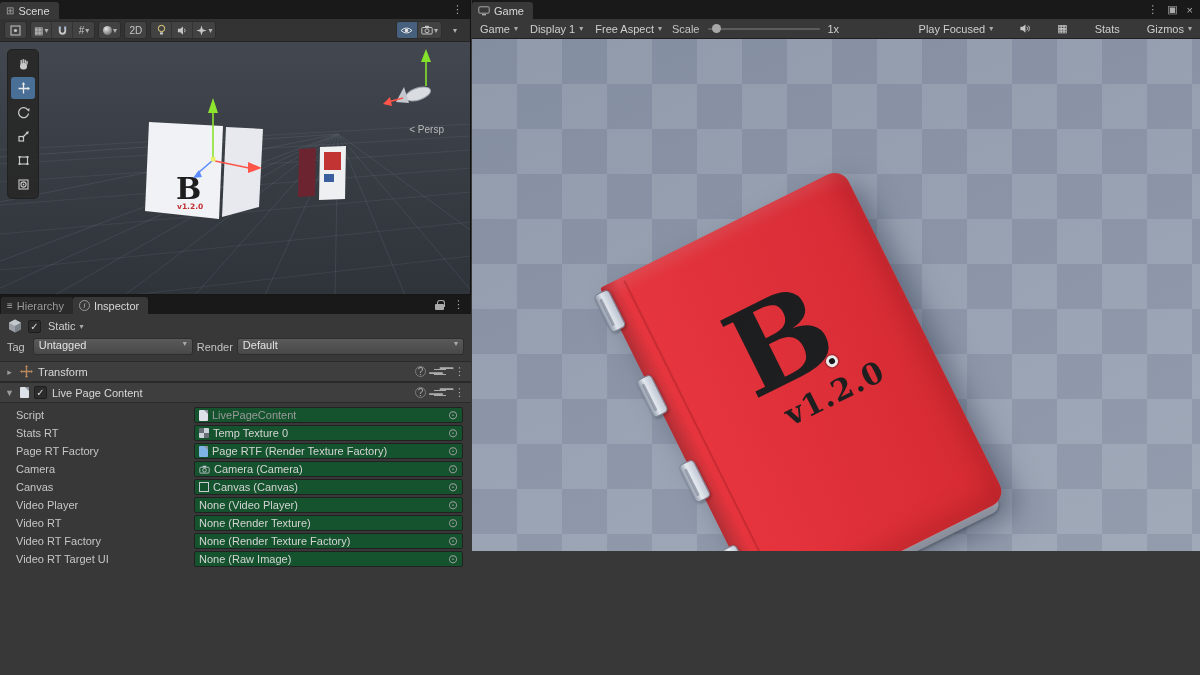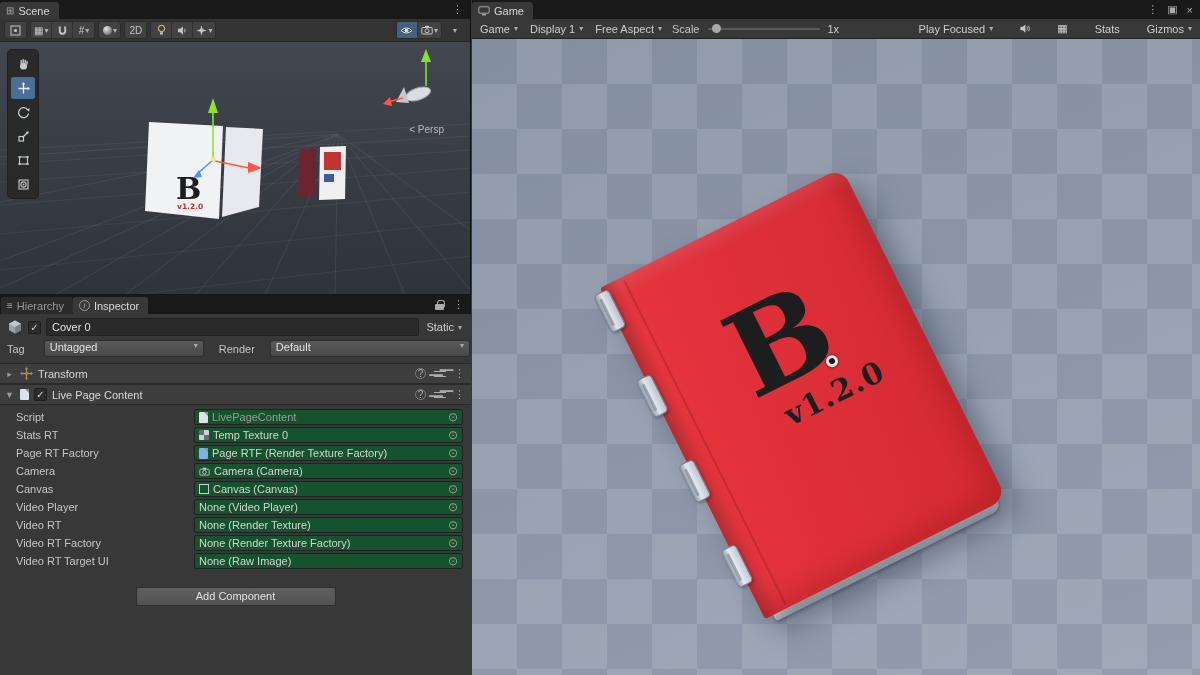--- a/index.html
+++ b/index.html
@@ -61,21 +61,21 @@
 
   .insp-header { display: flex; align-items: center; gap: 5px; padding: 4px 7px 3px 7px; }
   .cube-icon svg { display: block; }
   .checkbox { width: 13px; height: 13px; background: #2c2c2c; border: 1px solid #1e1e1e; border-radius: 2px;
               color: #d8d8d8; font-size: 10px; line-height: 11px; text-align: center; flex: none; }
   .name-field { flex: 1; height: 18px; background: #2a2a2a; border: 1px solid #212121; border-radius: 2px;
                 color: #e0e0e0; font: inherit; padding: 0 5px; outline: none; }
   .static-dd { display: flex; align-items: center; gap: 4px; color: #cfcfcf; padding: 0 2px; }
   .dd-arrow { font-size: 8px; color: #aaa; }
 
-  .tag-layer-row { display: flex; align-items: center; gap: 15px; padding: 1px 1px 6px 7px; }
+  .tag-layer-row { display: flex; align-items: center; gap: 4px; padding: 1px 7px 6px 7px; }
   .field-label { color: #c4c4c4; }
   .dropdown { height: 17px; background: linear-gradient(#5a5a5a, #484848); border: 1px solid #2e2e2e; border-radius: 3px;
               display: flex; align-items: flex-start; padding: 0 5px; gap: 4px; color: #e2e2e2; }
   .dropdown .dd-text { flex: 1; white-space: nowrap; overflow: hidden; }
   .dd-tag { width: 160px; margin-left: 4px; }
   .dd-layer { flex: 1; }
 
   .comp-header { height: 21px; background: #3e3e3e; border-top: 1px solid #2a2a2a; border-bottom: 1px solid #2a2a2a;
                  display: flex; align-items: center; gap: 5px; padding: 0 6px 0 4px; }
   .comp-title { font-weight: normal; color: #d8d8d8; flex: none; }
@@ -102,21 +102,21 @@
   .icon-page.blue { background: #7fb3e6; }
   .icon-checker { width: 10px; height: 10px; flex: none;
                   background: conic-gradient(#cdd2d9 25%, #686e76 0 50%, #cdd2d9 0 75%, #686e76 0);
                   background-size: 10px 10px; border-radius: 1px; }
   .icon-canvas { width: 10px; height: 10px; border: 1px solid #c9ccd2; flex: none; }
   .add-row { display: flex; justify-content: center; padding: 17px 0 10px 0; }
   .add-btn { width: 200px; height: 19px; background: linear-gradient(#606060, #515151); border: 1px solid #2e2e2e;
              border-radius: 3px; color: #e2e2e2; text-align: center; line-height: 17px; }
 
   
-  .game-panel { position: absolute; left: 472px; top: 0; right: 0; height: 675px; display: flex; flex-direction: column; }
+  .game-panel { position: absolute; left: 472px; top: 0; right: 0; height: 551px; display: flex; flex-direction: column; }
   .game-toolbar { height: 20px; background: #383838; border-bottom: 1px solid #1f1f1f; display: flex; align-items: center;
                   gap: 8px; padding: 0 6px; flex: none; }
   .tdd { display: flex; align-items: center; gap: 4px; color: #cfcfcf; padding: 0 2px; }
   .slider-track { width: 112px; height: 2px; background: #5c5c5c; border-radius: 1px; position: relative; }
   .slider-knob { position: absolute; top: -4px; left: 4px; width: 9px; height: 9px; border-radius: 50%; background: #a8a8a8; }
   .toolbar-icon-btn { display: flex; align-items: center; justify-content: center; padding: 0 2px; }
   .right-group { margin-left: auto; display: flex; align-items: center; gap: 22px; }
   .stats-btn { color: #cfcfcf; padding: 0 3px; }
 
   .game-view { flex: 1; position: relative; overflow: hidden;
@@ -382,21 +382,20 @@
 
       <div class="insp-header">
         <span class="cube-icon">
           <svg width="16" height="16" viewBox="0 0 16 16">
               <polygon points="8,1.5 14,4.8 14,11.2 8,14.5 2,11.2 2,4.8" fill="#9aa0a6"></polygon>
               <polygon points="8,1.5 14,4.8 8,8.1 2,4.8" fill="#c3c8cd"></polygon>
               <polygon points="8,8.1 14,4.8 14,11.2 8,14.5" fill="#7d838a"></polygon>
             </svg>
         </span>
         <span class="checkbox">✓</span>
-        <input class="name-field" value="Cover 0" style="">
         <div class="static-dd">
           <span>Static</span>
           <span class="dd-arrow">▾</span>
         </div>
       </div>
 
       <div class="tag-layer-row">
         <span class="field-label">Tag</span>
         <div class="dropdown dd-tag">
           <span class="dd-text">Untagged</span>
@@ -516,23 +515,20 @@
         <div class="prop-row">
           <span class="prop-label">Video RT Target UI</span>
           <div class="obj-field">
             <span class="obj-text">None (Raw Image)</span>
             <span class="picker">⊙</span>
           </div>
         </div>
 
       </div>
 
-      <div class="add-row">
-        <button class="add-btn">Add Component</button>
-      </div>
     </div>
   </div>
 
   <div class="game-panel">
     <div class="tabbar">
       <div class="tab active">
         <svg width="12" height="10" viewBox="0 0 12 10">
             <rect x="0.8" y="0.8" width="10.4" height="6.4" rx="1" fill="none" stroke="#a8a8a8"></rect>
             <rect x="4" y="8" width="4" height="1.4" fill="#a8a8a8"></rect>
           </svg>

